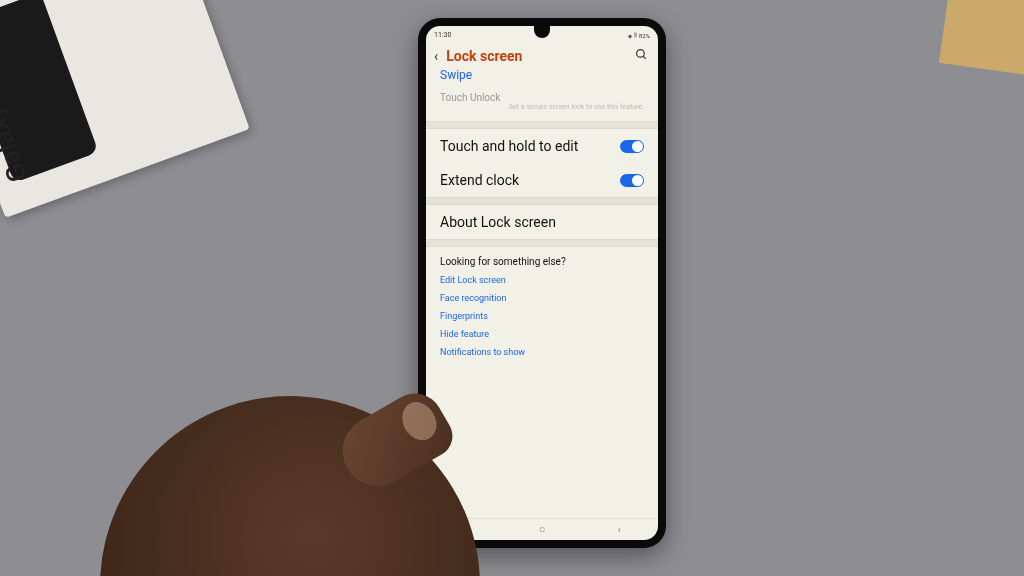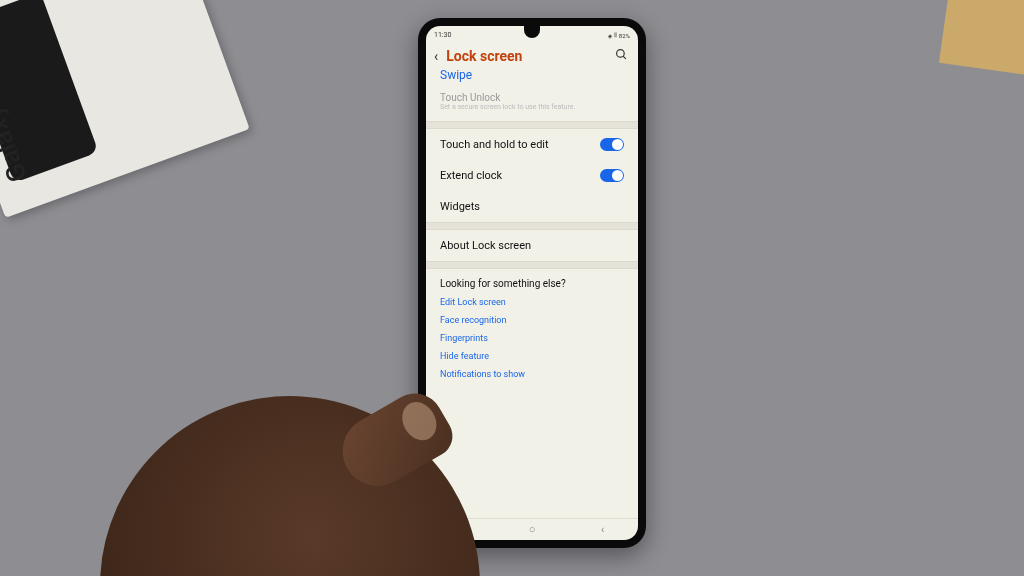--- a/index.html
+++ b/index.html
@@ -49,21 +49,21 @@
     width: 100px;
     height: 80px;
     background: #caa96a;
     transform: rotate(8deg);
   }
   
   .phone {
     position: absolute;
     left: 418px;
     top: 18px;
-    width: 228px;
+    width: 248px;
     height: 530px;
     background: #0a0a0a;
     border-radius: 22px;
     box-shadow: 0 8px 24px rgba(0,0,0,.4);
     padding: 8px;
   }
   .screen {
     width: 100%;
     height: 100%;
     background: #f2f1e8;
@@ -99,27 +99,27 @@
     gap: 8px;
     padding: 6px 10px 2px 8px;
   }
   .back-icon { font-size: 14px; color: #333; }
   .header-title { font-size: 14px; font-weight: 700; color: #c2410c; flex: 1; }
   .search-icon { font-size: 12px; color: #333; }
   .content { flex: 1; overflow: hidden; }
   .sub-link { font-size: 12px; color: #1a66e8; padding: 2px 14px 6px 14px; }
   .disabled-item { padding: 4px 14px 10px 14px; }
   .disabled-title { font-size: 10px; color: #999; }
-  .disabled-desc { font-size: 7px; color: #bbb; }
+  .disabled-desc { font-size: 7px; color: #bbb; text-align: right; }
   .divider { height: 8px; background: #e5e3d9; border-top: 1px solid #dcdace; border-bottom: 1px solid #dcdace; }
   .row {
     display: flex;
     align-items: center;
     padding: 9px 14px;
-    font-size: 11px;
+    font-size: 14px;
     color: #111;
   }
   .row-label { flex: 1; }
   .toggle {
     width: 24px;
     height: 13px;
     background: #1a66e8;
     border-radius: 7px;
     position: relative;
   }
@@ -221,23 +221,20 @@
       <div class="divider"></div>
 
       <div class="row">
         <span class="row-label">Touch and hold to edit</span>
         <span class="toggle"></span>
       </div>
       <div class="row">
         <span class="row-label">Extend clock</span>
         <span class="toggle"></span>
       </div>
-      <div class="row">
-        <span class="row-label">Widgets</span>
-      </div>
 
       <div class="divider"></div>
 
       <div class="row">
         <span class="row-label">About Lock screen</span>
       </div>
 
       <div class="divider"></div>
 
       <div class="section-title">Looking for something else?</div>

